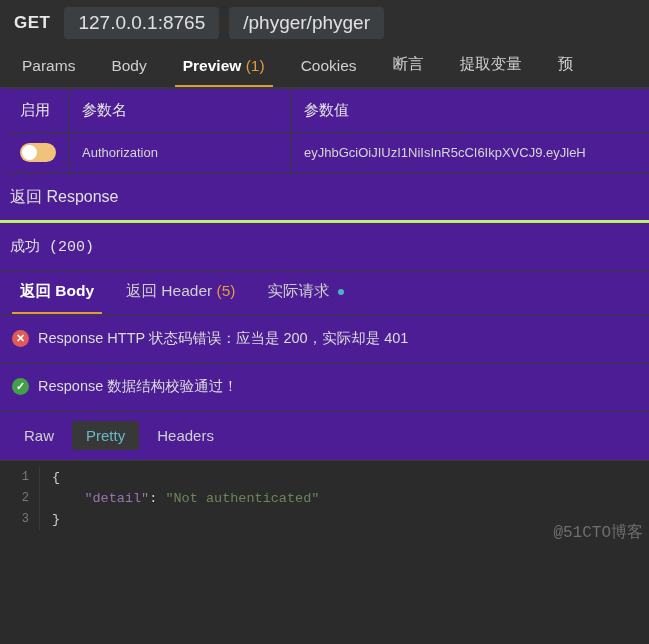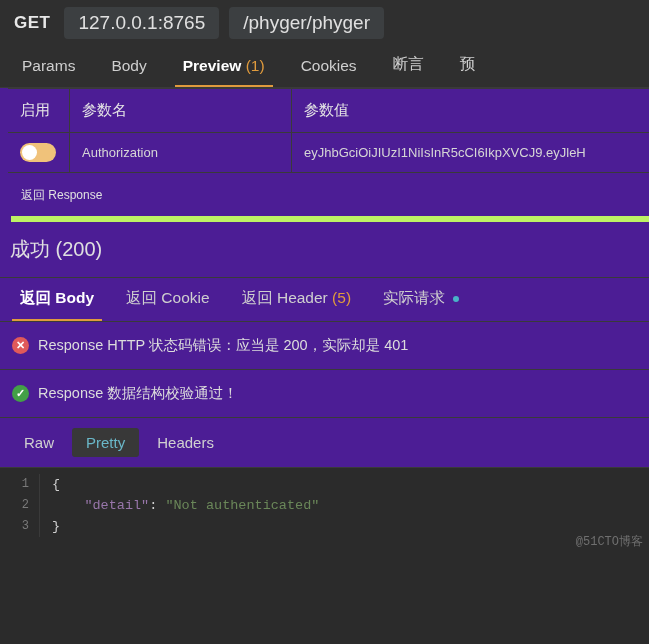--- a/index.html
+++ b/index.html
@@ -118,31 +118,31 @@
     content: "";
     position: absolute;
     top: 2px; left: 2px;
     width: 15px; height: 15px;
     border-radius: 50%;
     background: #ffffff;
   }
 
   
   .resp-title {
-    font-size: 12px;
+    font-size: 16px;
     color: #e0e0e0;
     padding: 14px 10px 12px 10px;
-    border-bottom: 6px solid #bef264;
-    margin-left: 11px;
+    border-bottom: 3px solid #bef264;
   }
   .resp-status {
-    font-size: 20px;
+    font-size: 15px;
     color: #e0e0e0;
     padding: 14px 10px 14px 10px;
     border-bottom: 1px solid #3a3a3a;
+    font-family: Liberation Mono, monospace;
   }
   .resptabs {
     display: flex;
     align-items: flex-start;
     height: 44px;
     border-bottom: 1px solid #3a3a3a;
     padding: 0 4px;
   }
   .resptab {
     position: relative;
@@ -239,21 +239,21 @@
   .codetext { padding-left: 12px; white-space: pre; }
   .tok-brace { color: #cfcfcf; }
   .tok-key { color: #9876aa; }
   .tok-str { color: #6a8759; }
   .tok-punc { color: #cfcfcf; }
 
   .watermark {
     position: absolute;
     right: 6px;
     bottom: 4px;
-    font-size: 12px;
+    font-size: 16px;
     color: #6f6f6f;
   }
 </style>
 </head>
 <body>
 
 <div class="app">
 
   <div class="urlbar">
     <span class="method">GET</span>
@@ -263,20 +263,21 @@
 
   <div class="reqtabs">
     <div class="reqtab"><span>Params</span></div>
     <div class="reqtab"><span>Body</span></div>
     <div class="reqtab active">
       <span>Preview</span>
       <span class="count">(1)</span>
     </div>
     <div class="reqtab"><span>Cookies</span></div>
     <div class="reqtab"><span>断言</span></div>
+    <div class="reqtab"><span>提取变量</span></div>
     <div class="reqtab"><span>预</span></div>
   </div>
 
   <div class="table">
     <div class="trow thead">
       <div class="tcell c-enable">启用</div>
       <div class="tcell c-name">参数名</div>
       <div class="tcell c-value">参数值</div>
     </div>
     <div class="trow">
@@ -286,21 +287,20 @@
       <div class="tcell c-name">Authorization</div>
       <div class="tcell c-value">eyJhbGciOiJIUzI1NiIsInR5cCI6IkpXVCJ9.eyJleH</div>
     </div>
   </div>
 
   <div class="resp-title">返回 Response</div>
   <div class="resp-status">成功 (200)</div>
 
   <div class="resptabs">
     <div class="resptab active"><span>返回 Body</span></div>
-    <div class="resptab"><span>返回 Cookie</span></div>
     <div class="resptab">
       <span>返回 Header</span>
       <span class="count">(5)</span>
     </div>
     <div class="resptab">
       <span>实际请求</span>
       <span class="dot"></span>
     </div>
   </div>
 

